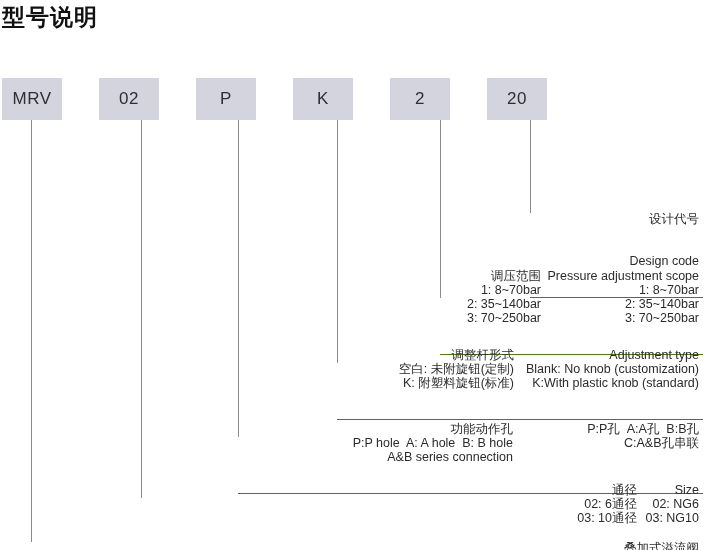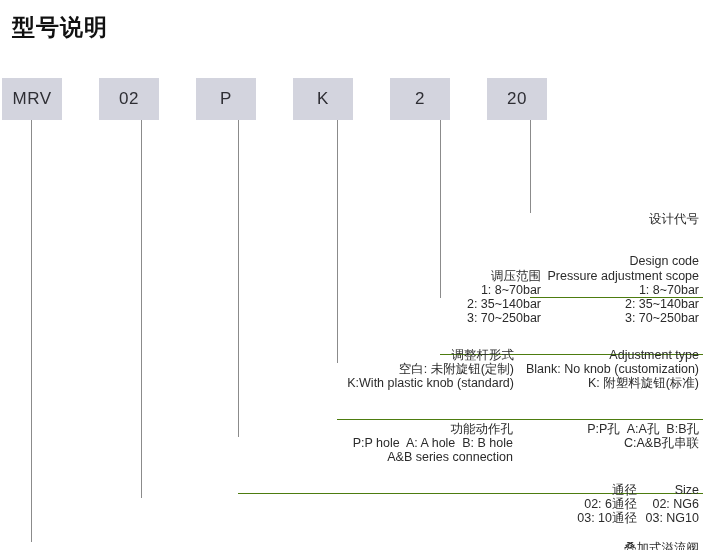--- a/index.html
+++ b/index.html
@@ -7,21 +7,21 @@
     position:relative;
     width:705px;height:550px;
     background:#ffffff;
     font-family:"Liberation Sans","DejaVu Sans",sans-serif;
     color:#2b2b2b;
     overflow:hidden;
   }
   .page-title{
     position:absolute;left:2px;top:2px;
     font-size:23px;font-weight:bold;color:#111111;
-    letter-spacing:1px;margin:10px;
+    letter-spacing:1px;margin:0;
   }
   .code-box{
     position:absolute;top:78px;width:60px;height:42px;
     background:#d3d4de;
     display:flex;align-items:center;justify-content:center;
     font-size:17px;color:#2e2e34;letter-spacing:0.5px;
   }
   .vline{
     position:absolute;width:1px;background:#8b8b8b;
   }
@@ -81,22 +81,22 @@
       <span>3: 70~250bar</span>
     </div>
   </div>
 
   <div class="block" style="left:337px;top:320px;">
     <div class="grid g-adjust">
       <span>调整杆形式</span>
       <span>Adjustment type</span>
       <span>空白: 未附旋钮(定制)</span>
       <span>Blank: No knob (customization)</span>
+      <span>K: 附塑料旋钮(标准)</span>
       <span>K:With plastic knob (standard)</span>
-      <span>K: 附塑料旋钮(标准)</span>
     </div>
   </div>
 
   <div class="block" style="left:238px;top:394px;">
     <div class="grid g-bore">
       <span>功能动作孔</span>
       <span>P:P孔  A:A孔  B:B孔</span>
       <span>P:P hole  A: A hole  B: B hole</span>
       <span>C:A&amp;B孔串联</span>
       <span>A&amp;B series connection</span>

